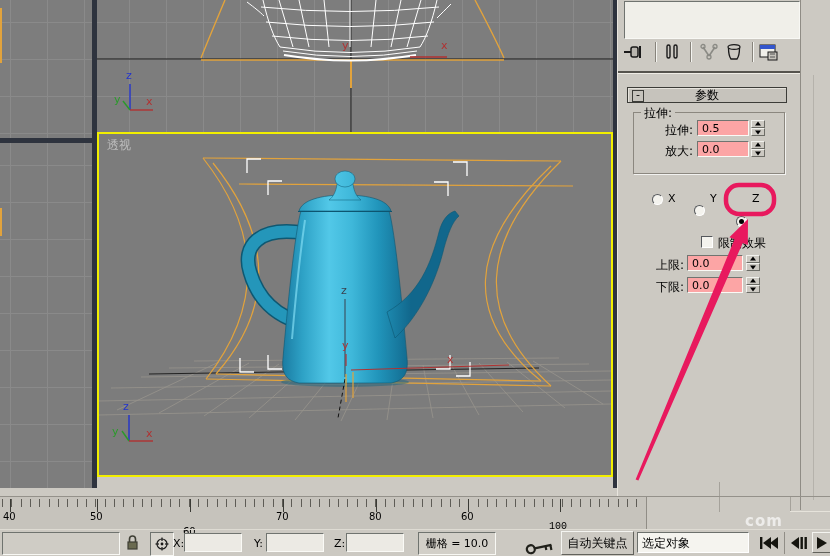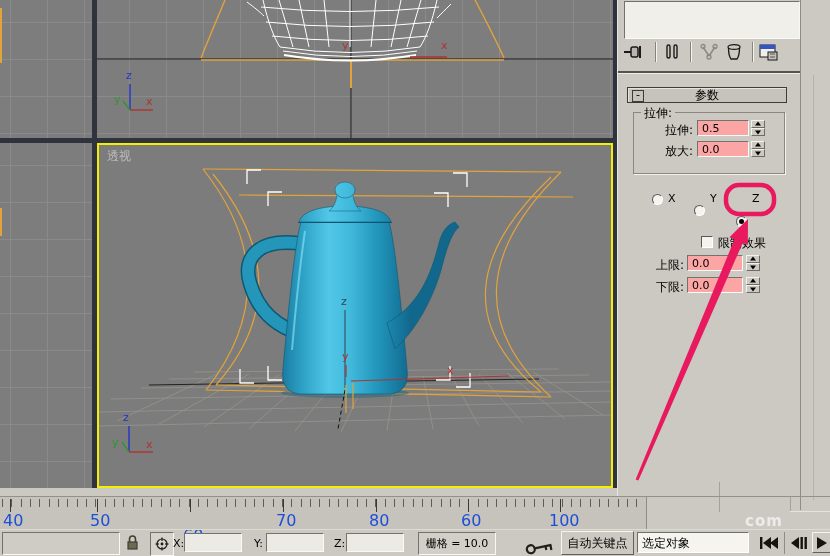--- a/index.html
+++ b/index.html
@@ -34,21 +34,21 @@
   .sbtn.up::after{border-bottom:4px solid #000;margin-top:-2px;}
   .sbtn.down::after{border-top:4px solid #000;margin-top:2px;}
   .radio{width:11px;height:11px;border-radius:50%;background:#f4f3ee;border:1px solid;
         border-color:#55585c #fff #fff #55585c;box-sizing:border-box;position:relative;}
   .radio .dot{position:absolute;left:2px;top:2px;width:5px;height:5px;border-radius:50%;background:#000;}
   .checkbox{width:12px;height:12px;background:#f4f3ee;border:1px solid;
         border-color:#55585c #fff #fff #55585c;box-sizing:border-box;}
   .ruler{background:#c6c3bc;}
   .minors{background:repeating-linear-gradient(to right,#5e5c56 0 1px,transparent 1px 9.33px);}
   .majortick{width:1px;height:13px;background:#3a3a35;}
-  .ticklabel{font-size:16px;color:#1d4ed8;}
+  .ticklabel{font-size:10px;color:#000000;}
   .sunken{background:#cfccc5;border:1px solid;border-color:#6f736f #f8f8f4 #f8f8f4 #6f736f;}
   .raised{background:#ccc9c2;border:1px solid;border-color:#f4f4f0 #62625c #62625c #f4f4f0;}
   .dropdown{background:#f5f4ef;border:1px solid;border-color:#6c706c #fff #fff #6c706c;
         font-size:12px;padding:2px 0 0 4px;box-sizing:border-box;}
   .axlbl{font-size:11px;line-height:11px;}
   .red{color:#b03232;} .blue{color:#2233cc;} .green{color:#2a9a2a;} .slate{color:#39414f;}
   .vplabel{font-size:12px;color:#bdbdbd;}
   .wm{font-size:15px;font-weight:bold;color:rgba(255,255,255,.65);letter-spacing:1px;}
   svg{display:block;}
 </style>
@@ -105,21 +105,21 @@
     </svg>
     <span class="abs axlbl red" style="left:245px;top:40px;">y</span>
     <span class="abs axlbl red" style="left:344px;top:40px;">x</span>
     <span class="abs axlbl blue" style="left:29px;top:70px;">z</span>
     <span class="abs axlbl green" style="left:17px;top:94px;">y</span>
     <span class="abs axlbl red" style="left:49px;top:96px;">x</span>
   </div>
   <div class="abs dark" style="left:0;top:138px;width:617px;height:5px;"></div>
   <div class="abs dark" style="left:613px;top:0;width:4px;height:488px;"></div>
 
-  <div class="abs" style="left:97px;top:143px;width:516px;height:345px;border:2px solid #f2ef00;box-sizing:border-box;background:#7c7c7c;">
+  <div class="abs" style="left:97px;top:132px;width:516px;height:345px;border:2px solid #f2ef00;box-sizing:border-box;background:#7c7c7c;">
     <svg width="512" height="341" viewBox="0 0 512 341">
       <defs>
         <linearGradient id="tg" x1="180" y1="0" x2="312" y2="0" gradientUnits="userSpaceOnUse">
           <stop offset="0" stop-color="#17759c"></stop>
             <stop offset="0.18" stop-color="#2ea2c6"></stop>
           <stop offset="0.38" stop-color="#52c8e8"></stop>
             <stop offset="0.55" stop-color="#3fb8da"></stop>
           <stop offset="0.75" stop-color="#2195bb"></stop>
             <stop offset="1" stop-color="#11678c"></stop>
         </linearGradient>
@@ -307,21 +307,21 @@
     <div class="abs majortick" style="left:283px;top:2px;"></div>
     <div class="abs majortick" style="left:376px;top:2px;"></div>
     <div class="abs majortick" style="left:468px;top:2px;"></div>
     <div class="abs majortick" style="left:560px;top:2px;"></div>
     <span class="abs ticklabel" style="left:3px;top:14px;">40</span>
     <span class="abs ticklabel" style="left:90px;top:14px;">50</span>
     <span class="abs ticklabel" style="left:183px;top:14px;margin-top:15px;">60</span>
     <span class="abs ticklabel" style="left:276px;top:14px;">70</span>
     <span class="abs ticklabel" style="left:369px;top:14px;">80</span>
     <span class="abs ticklabel" style="left:461px;top:14px;">60</span>
-    <span class="abs ticklabel" style="left:549px;top:14px;">100</span>
+    <span class="abs ticklabel" style="left:549px;top:24px;font-family:Liberation Mono, monospace;">100</span>
   </div>
   <div class="abs" style="left:646px;top:497px;width:1px;height:33px;background:#908d86;"></div>
   <span class="abs wm" style="left:745px;top:512px;">com</span>
 
   <div class="abs" style="left:0;top:529px;width:830px;height:1px;background:#dedbd3;"></div>
   <div class="abs sunken" style="left:2px;top:532px;width:116px;height:21px;"></div>
 
   <div class="abs" style="left:126px;top:534px;">
     <svg width="13" height="17" viewBox="0 0 13 17">
       <path d="M 3.5,8 V 5 a 3,3 0 0 1 6,0 v 3" fill="none" stroke="#3f3f35" stroke-width="1.6"></path>

